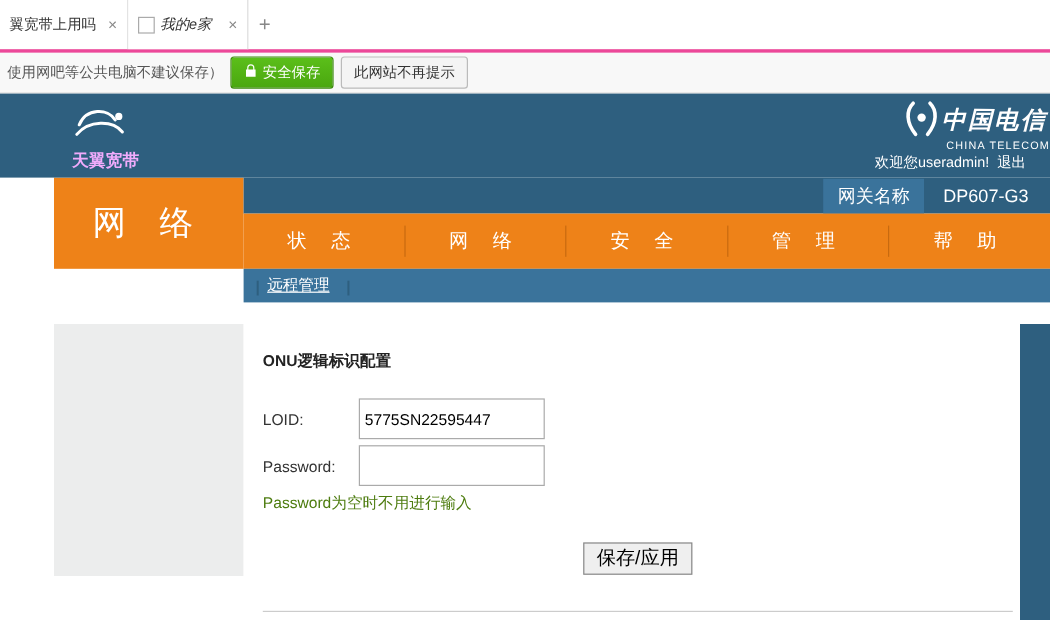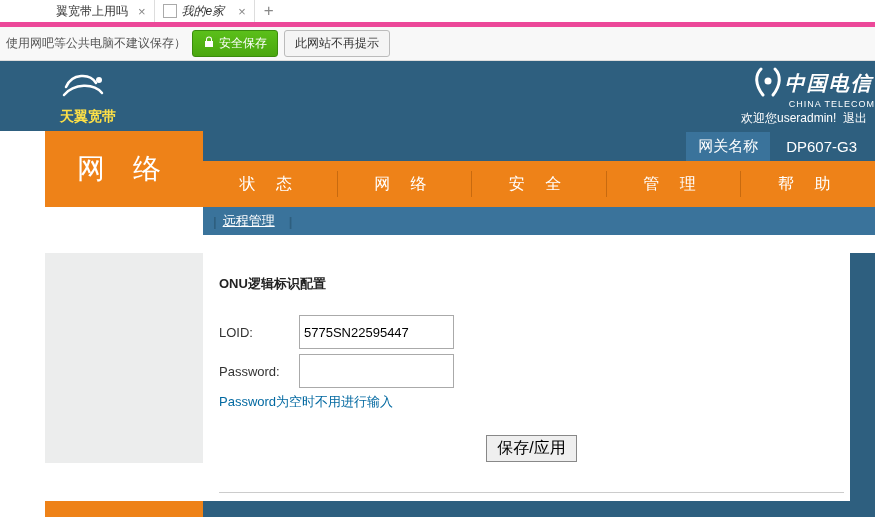--- a/index.html
+++ b/index.html
@@ -1,39 +1,39 @@
 <!DOCTYPE html>
 <html><head>
 <meta charset="utf-8">
 <style>
 * { margin: 0; padding: 0; box-sizing: border-box; }
 body { font-family: "Microsoft YaHei", Arial, sans-serif; font-size: 13px; background: #fff; width: 875px; height: 517px; overflow: hidden; }
 
-.browser-tabs { height: 27px; background: #fff; display: flex; border-bottom: 5px solid #ec4899; padding-left: 48px; }
+.browser-tabs { height: 44px; background: #fff; display: flex; border-bottom: 3px solid #ec4899; }
 .tab { display: flex; align-items: center; padding: 0 8px; border-right: 1px solid #ddd; font-size: 12px; color: #333; height: 100%; min-width: 100px; position: relative; }
 .tab .page-icon { width: 14px; height: 14px; margin-right: 5px; display: inline-block; border: 1px solid #aaa; background: #fff; }
 .tab .close { margin-left: auto; color: #888; font-size: 13px; cursor: pointer; padding-left: 10px; }
 .tab.new { min-width: 28px; width: 28px; justify-content: center; color: #888; font-size: 17px; border-right: none; }
 
 .save-bar { height: 34px; background: #f8f8f8; border-bottom: 1px solid #ddd; display: flex; align-items: center; padding: 0 6px; font-size: 12px; color: #555; }
 .save-bar .save-btn { background: linear-gradient(#5bbf1a,#4aa70f); color: #fff; border: 1px solid #3a8b0c; border-radius: 3px; padding: 4px 10px; margin: 0 6px; display: flex; align-items: center; cursor: pointer; }
 .save-bar .save-btn .lock { margin-right: 4px; color: #fff; }
 .save-bar .no-btn { background: #f4f4f4; border: 1px solid #bbb; border-radius: 3px; padding: 4px 10px; cursor: pointer; color: #333; }
 
 .app { width: 875px; }
 .header { background: #2e5f7f; height: 70px; position: relative; }
 .header-inner { margin-left: 45px; height: 70px; position: relative; }
-.brand { position: absolute; left: 15px; top: 8px; color: #fde047; }
+.brand { position: absolute; left: 15px; top: 8px; color: #f0abfc; }
 .brand svg { }
 .brand-label { font-size: 14px; font-weight: bold; position: absolute; bottom: 4px; left: 0; }
 .telecom { position: absolute; right: 0; top: 4px; color: #fff; text-align: left; }
 .telecom-row { display: flex; align-items: center; }
 .telecom-label { font-size: 20px; font-weight: bold; letter-spacing: 2px; font-style: italic; }
 .telecom-sub { font-size: 9px; letter-spacing: 1px; margin-left: 38px; margin-top: -2px; }
-.welcome { position: absolute; right: 8px; bottom: 4px; color: #fff; font-size: 12px; }
+.welcome { position: absolute; right: 20px; bottom: 4px; color: #fff; font-size: 12px; }
 .welcome a { color: #fff; text-decoration: none; }
 
 .orange-row { display: flex; height: 76px; }
 .orange-left-pad { width: 45px; background: #fff; }
 .big-title { width: 158px; background: #ee8218; color: #fff; display: flex; align-items: center; justify-content: center; font-size: 28px; letter-spacing: 6px; }
 .right-side { flex: 1; display: flex; flex-direction: column; }
 .gw-row { height: 30px; background: #2e5f7f; display: flex; align-items: center; justify-content: flex-end; padding-right: 10px; color: #fff; font-size: 15px; text-align: right; }
 .gw-label { background: #3a739b; padding: 5px 12px; margin-right: 8px; }
 .gw-value { padding: 5px 8px; }
 .nav-row { height: 46px; background: #ee8218; display: flex; align-items: center; }
@@ -52,21 +52,21 @@
 .content-left-pad { width: 45px; }
 .sidebar { width: 158px; }
 .sidebar-top { height: 26px; background: #ee8218; color: #fff; display: flex; align-items: center; justify-content: flex-end; padding-right: 10px; font-size: 13px; }
 .sidebar-body { background: #eceded; height: 210px; }
 .main-pane { flex: 1; background: #fff; padding: 22px 6px 8px 16px; position: relative; }
 .right-strip { width: 25px; background: #2e5f7f; }
 .section-title { font-size: 13px; font-weight: bold; color: #222; margin-bottom: 22px; }
 .form-row { display: flex; align-items: center; margin-bottom: 5px; font-size: 13px; color: #333; }
 .form-label { width: 80px; }
 .form-row input[type=text], .form-row input[type=password] { width: 155px; height: 20px; border: 1px solid #aaa; padding: 16px 4px; font-size: 13px; }
-.note { font-size: 13px; color: #0369a1; }
+.note { font-size: 13px; color: #4d7c0f; }
 .apply-wrap { text-align: center; margin-top: 24px; }
 .apply-btn { padding: 2px 10px; font-size: 16px; background: #efefef; border: 1px solid #888; cursor: pointer; }
 .hr { height: 1px; background: #ccc; margin-top: 30px; }
 
 .footer-row { display: flex; height: 28px; margin-top: 0; }
 .footer-left-pad { width: 45px; }
 .footer-orange { width: 158px; background: #ee8218; }
 .footer-blue { flex: 1; background: #2e5f7f; }
 </style>
 </head>

